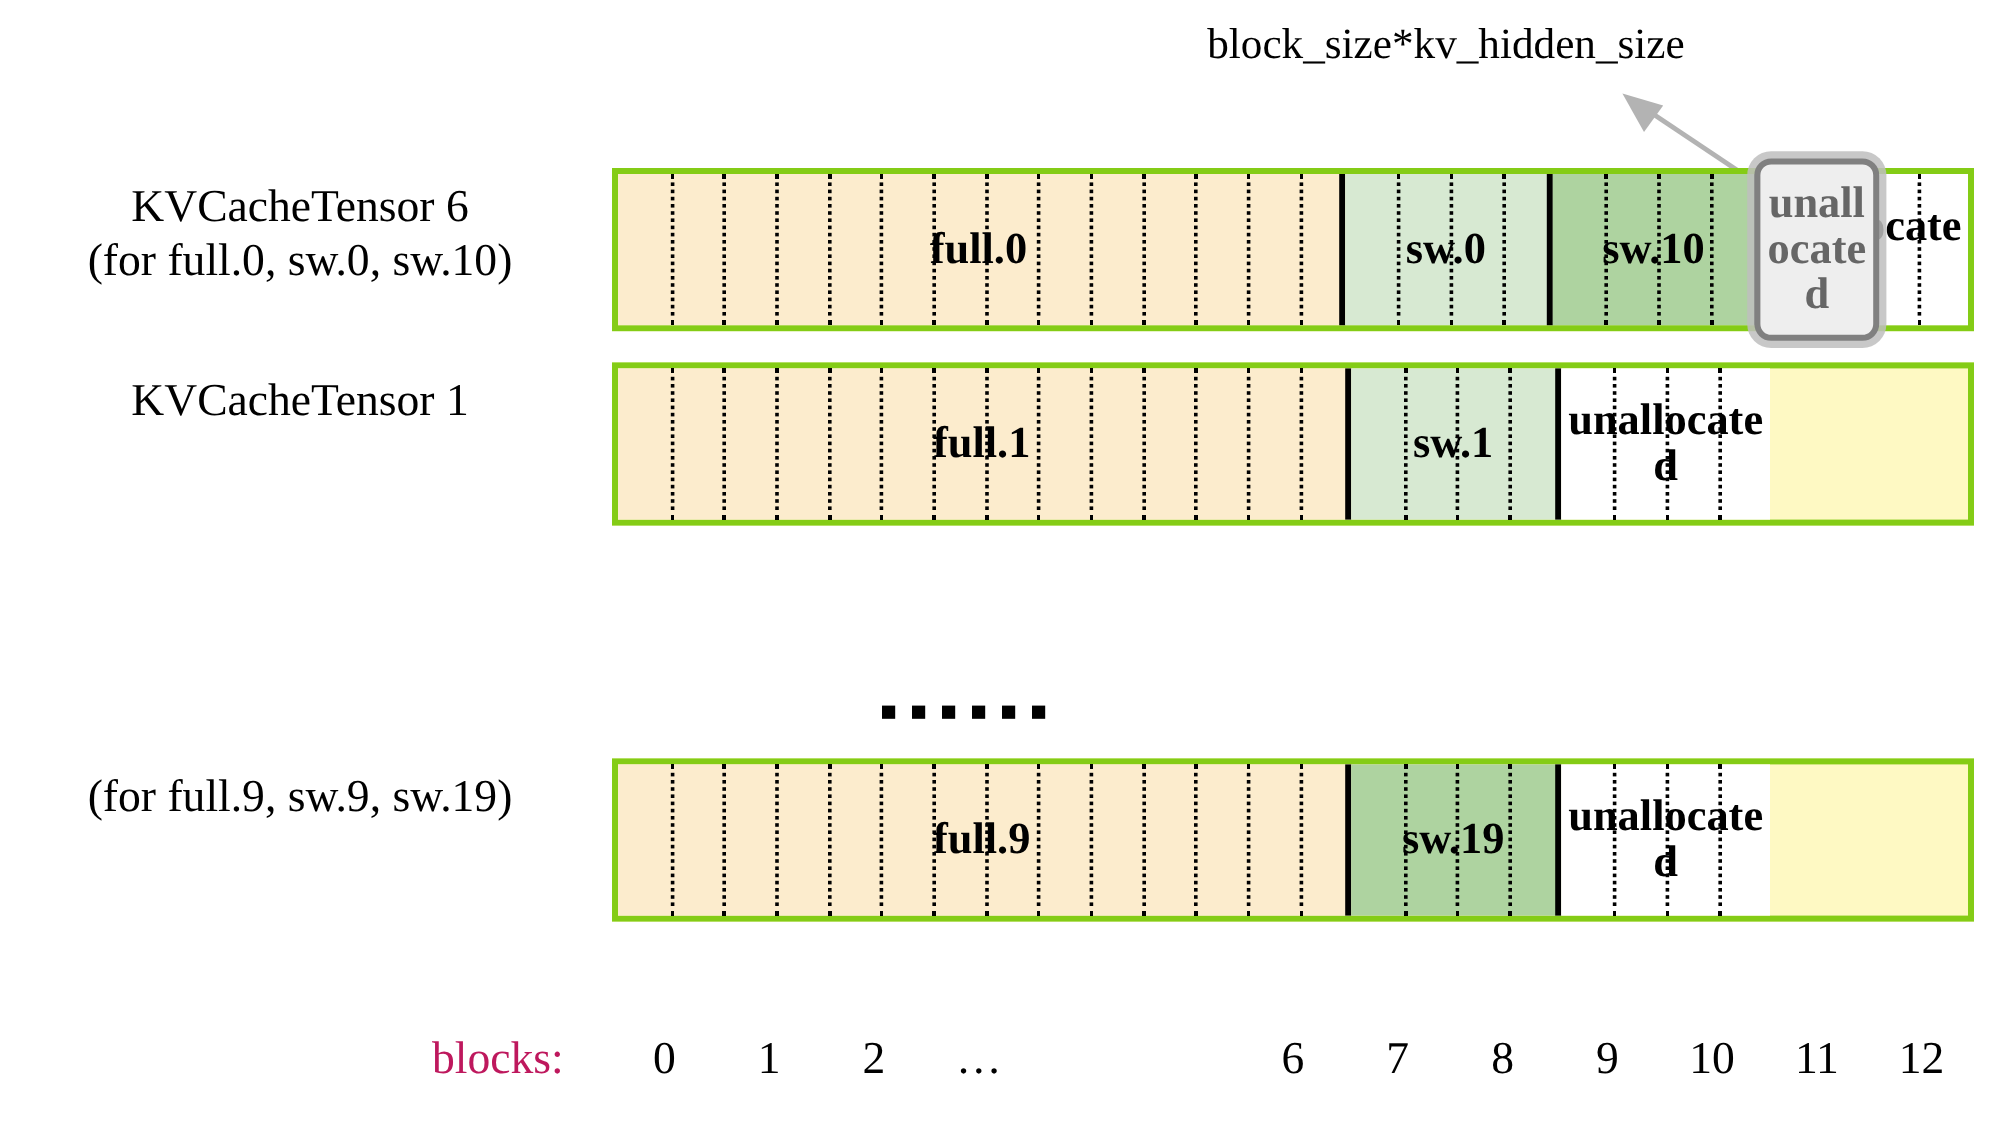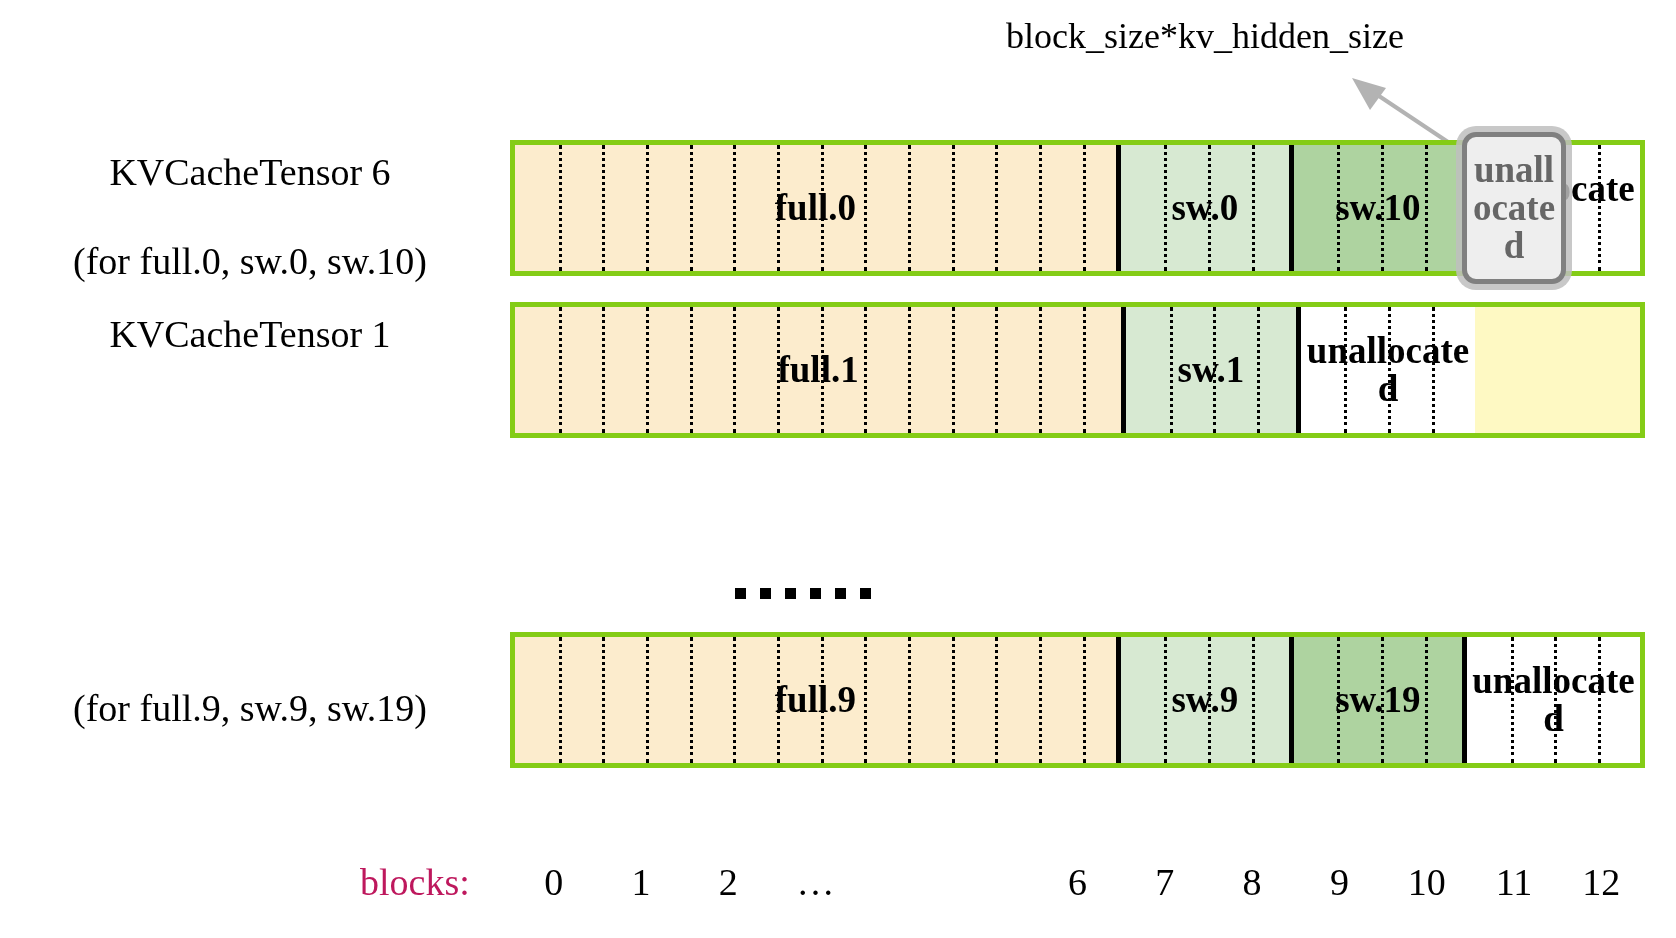--- a/index.html
+++ b/index.html
@@ -40,21 +40,21 @@
   
   .row-label {
     position: absolute;
     width: 480px;
     text-align: center;
     font-size: 38px;
     line-height: 1.18;
     color: #000;
   }
   .row-label .line1 { display: block; }
-  .row-label .line2 { display: block; margin-top: 44px; }
+  .row-label .line2 { display: block; }
 
   
   .tensor-row {
     position: absolute;
     height: 136px;
     border: 5px solid #84cc16;
     box-sizing: border-box;
     display: flex;
     background: #fef9c3;
   }
@@ -270,28 +270,20 @@
             <i style="left: 43.6538px;"></i>
             <i style="left: 130.962px;"></i>
             <i style="left: 218.269px;"></i>
             <i style="left: 305.577px;"></i>
             <i style="left: 392.885px;"></i>
             <i style="left: 480.192px;"></i>
             <i style="left: 567.5px;"></i>
           </span>
           <span class="seg-text">full.9</span>
         </div>
-        <div class="seg sw-lo" style="width: 174.615px;">
-          <span class="block-ticks">
-            <i style="left: 87.3077px;"></i>
-            <i style="left: 43.6538px;"></i>
-            <i style="left: 130.962px;"></i>
-          </span>
-          <span class="seg-text">sw.9</span>
-        </div>
         <div class="seg sw-hi" style="width: 174.615px;">
           <span class="block-ticks">
             <i style="left: 87.3077px;"></i>
             <i style="left: 43.6538px;"></i>
             <i style="left: 130.962px;"></i>
           </span>
           <span class="seg-text">sw.19</span>
         </div>
         <div class="seg unallocated" style="width: 174.615px;">
           <span class="block-ticks">

